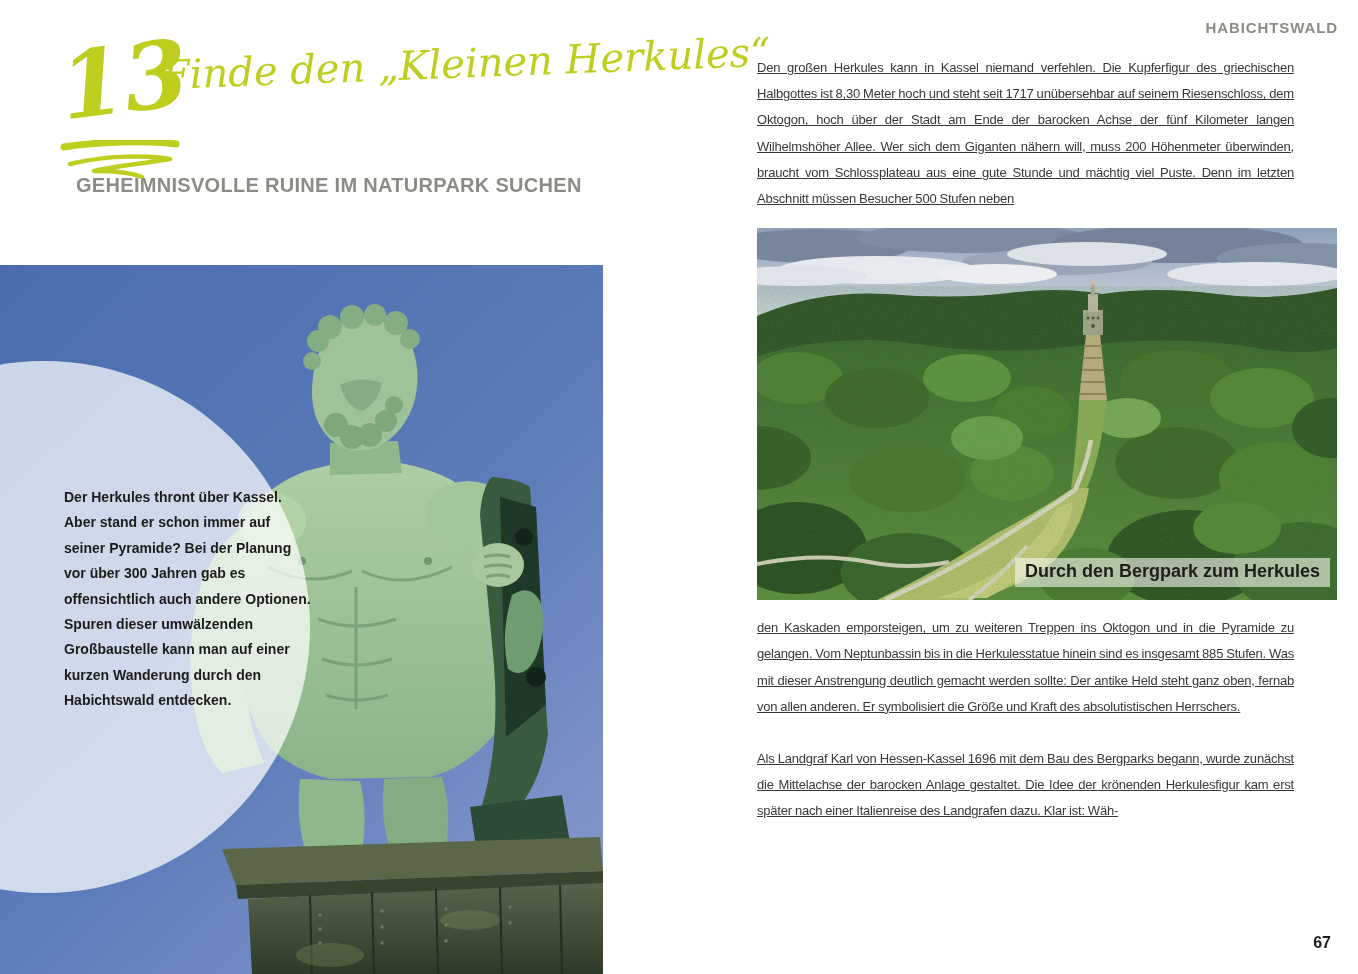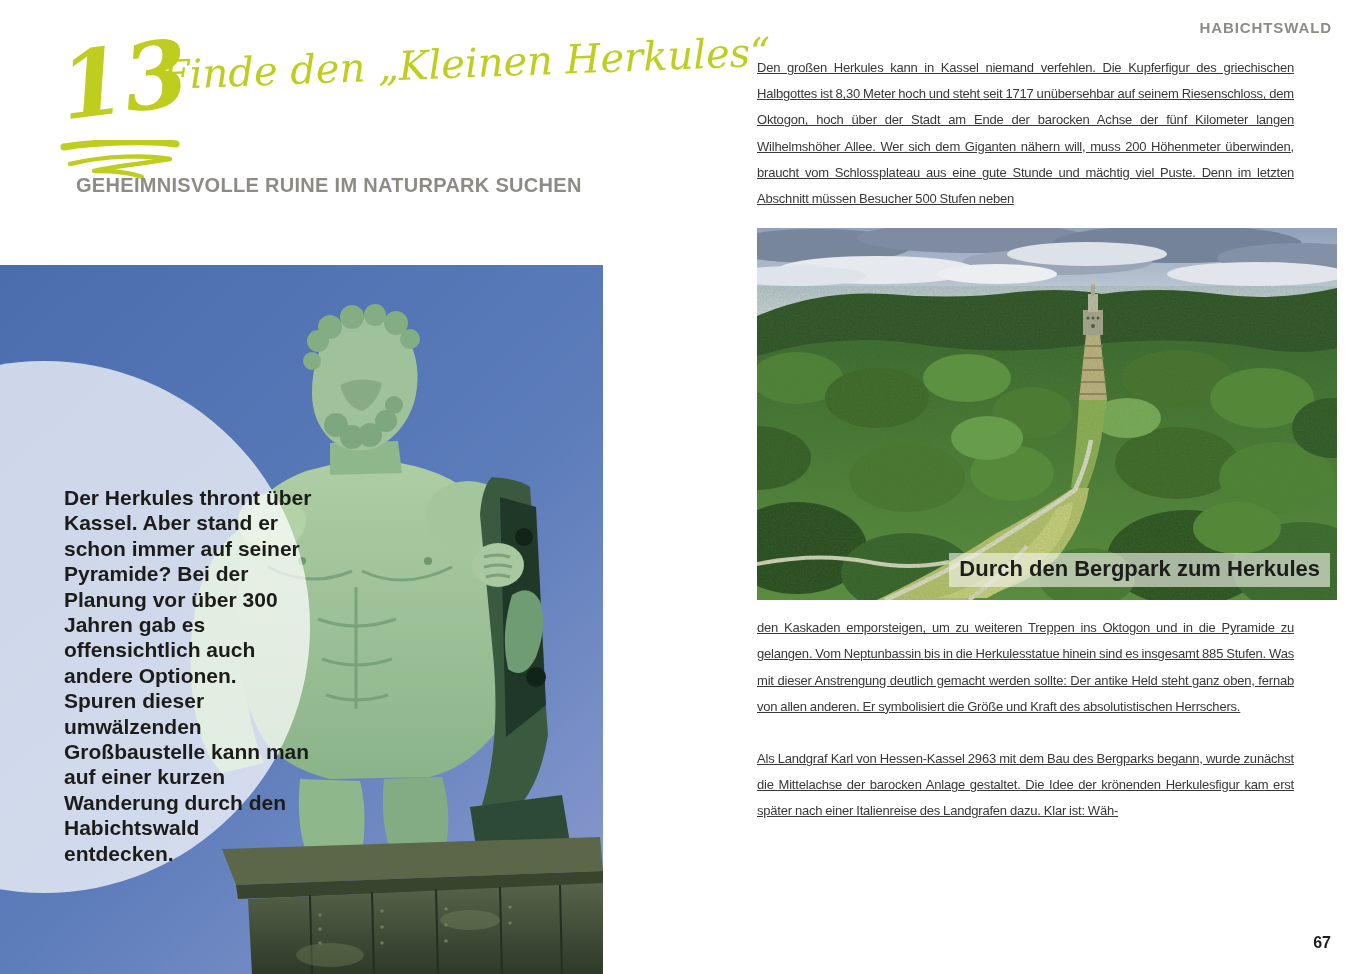--- a/index.html
+++ b/index.html
@@ -1,49 +1,49 @@
 <!DOCTYPE html>
 <html style="--accent: #bfce1e; --heading-gray: #8c8b84; --text-dark: #383838; --overlay-text: #1c1c1a;"><head>
 <meta charset="utf-8">
 <style>
   html,body{margin:0;padding:0;background:#fff;}
   .page{position:relative;width:1358px;height:974px;background:#fff;overflow:hidden;
         font-family:"Liberation Sans",sans-serif;color:#383838;}
 
   
-  .running-head{position:absolute;top:19px;right:26px;font-size:15px;font-weight:bold;
+  .running-head{position:absolute;top:19px;right:20px;font-size:15px;font-weight:bold;
         letter-spacing:.9px;color:var(--heading-gray,#8c8b84);}
   .folio{position:absolute;bottom:22px;right:27px;font-size:16px;font-weight:bold;color:#1d1d1b;}
 
   
   .chap-num{position:absolute;left:60px;top:34px;font-family:"DejaVu Serif",serif;
         font-style:italic;font-weight:bold;font-size:92px;line-height:1;
         color:var(--accent,#bfce1e);transform:rotate(-7deg);}
   .chap-flourish{position:absolute;left:58px;top:140px;}
   .chap-title{position:absolute;left:162px;top:52px;font-family:"DejaVu Serif",serif;
         font-style:italic;font-size:40px;white-space:nowrap;color:var(--accent,#bfce1e);
         transform:rotate(-2.2deg);transform-origin:left center;}
   .chap-subtitle{position:absolute;left:76px;top:174px;font-size:20px;font-weight:bold;
         letter-spacing:.3px;color:var(--heading-gray,#8c8b84);}
 
   
   .statue-fig{position:absolute;left:0;top:265px;width:603px;height:709px;overflow:hidden;}
   .statue-fig svg{display:block;}
-  .statue-note{position:absolute;left:64px;top:220px;width:248px;font-size:21px;
+  .statue-note{position:absolute;left:64px;top:220px;width:248px;font-size:14px;
         line-height:25.4px;font-weight:bold;color:var(--overlay-text,#1c1c1a);}
 
   
   .right-col{position:absolute;left:757px;top:55px;width:537px;}
   .body-par{margin:0;font-size:13px;line-height:26.2px;text-align:justify;
         letter-spacing:-0.2px;word-spacing:-0.4px;color:var(--text-dark,#383838);text-decoration:underline;}
   .par-gap{margin-top:26px;}
 
   .bergpark-fig{position:relative;width:580px;height:372px;margin:16px 0 15px 0;overflow:hidden;}
   .photo-caption{position:absolute;right:7px;bottom:13px;background:rgba(243,243,238,.62);
-        padding:3px 10px 5px;font-size:22px;font-weight:bold;color:#1d1d1b;white-space:nowrap;}
+        padding:3px 10px 5px;font-size:18px;font-weight:bold;color:#1d1d1b;white-space:nowrap;}
 </style>
 </head>
 <body>
 
 <div class="page">
 
   <div class="running-head">HABICHTSWALD</div>
 
   <div class="chap-num">13</div>
   <svg class="chap-flourish" width="126" height="46" viewBox="0 0 126 46">
@@ -245,17 +245,17 @@
           <path d="M128,372 Q200,340 248,308 Q290,282 318,262 Q330,236 334,212" stroke="#e0dcc8" stroke-width="4.5" fill="none"></path>
           <path d="M212,372 Q242,350 270,318" stroke="#dcd8c4" stroke-width="4" fill="none"></path>
           <path d="M0,336 Q60,324 112,334 Q152,342 192,334" stroke="#d8d4c0" stroke-width="4" fill="none"></path>
         </g>
         <rect y="58" width="580" height="314" filter="url(#leafN)" opacity="0.32"></rect>
       </svg>
       <figcaption class="photo-caption">Durch den Bergpark zum Herkules</figcaption>
     </figure>
 
     <p class="body-par">den Kaskaden emporsteigen, um zu weiteren Treppen ins Oktogon und in die Pyramide zu gelangen. Vom Neptunbassin bis in die Herkulesstatue hinein sind es insgesamt 885 Stufen. Was mit dieser Anstrengung deutlich gemacht werden sollte: Der antike Held steht ganz oben, fernab von allen anderen. Er symbolisiert die Größe und Kraft des absolutistischen Herrschers.</p>
-    <p class="body-par par-gap">Als Landgraf Karl von Hessen-Kassel 2963 mit dem Bau des Bergparks begann, wurde zunächst die Mittelachse der barocken Anlage gestaltet. Die Idee der krönenden Herkulesfigur kam erst später nach einer Italienreise des Landgrafen dazu. Klar ist: Wäh-</p>
+    <p class="body-par par-gap">Als Landgraf Karl von Hessen-Kassel 1696 mit dem Bau des Bergparks begann, wurde zunächst die Mittelachse der barocken Anlage gestaltet. Die Idee der krönenden Herkulesfigur kam erst später nach einer Italienreise des Landgrafen dazu. Klar ist: Wäh-</p>
   </div>
 
   <div class="folio">67</div>
 </div>
 
 </body></html>

